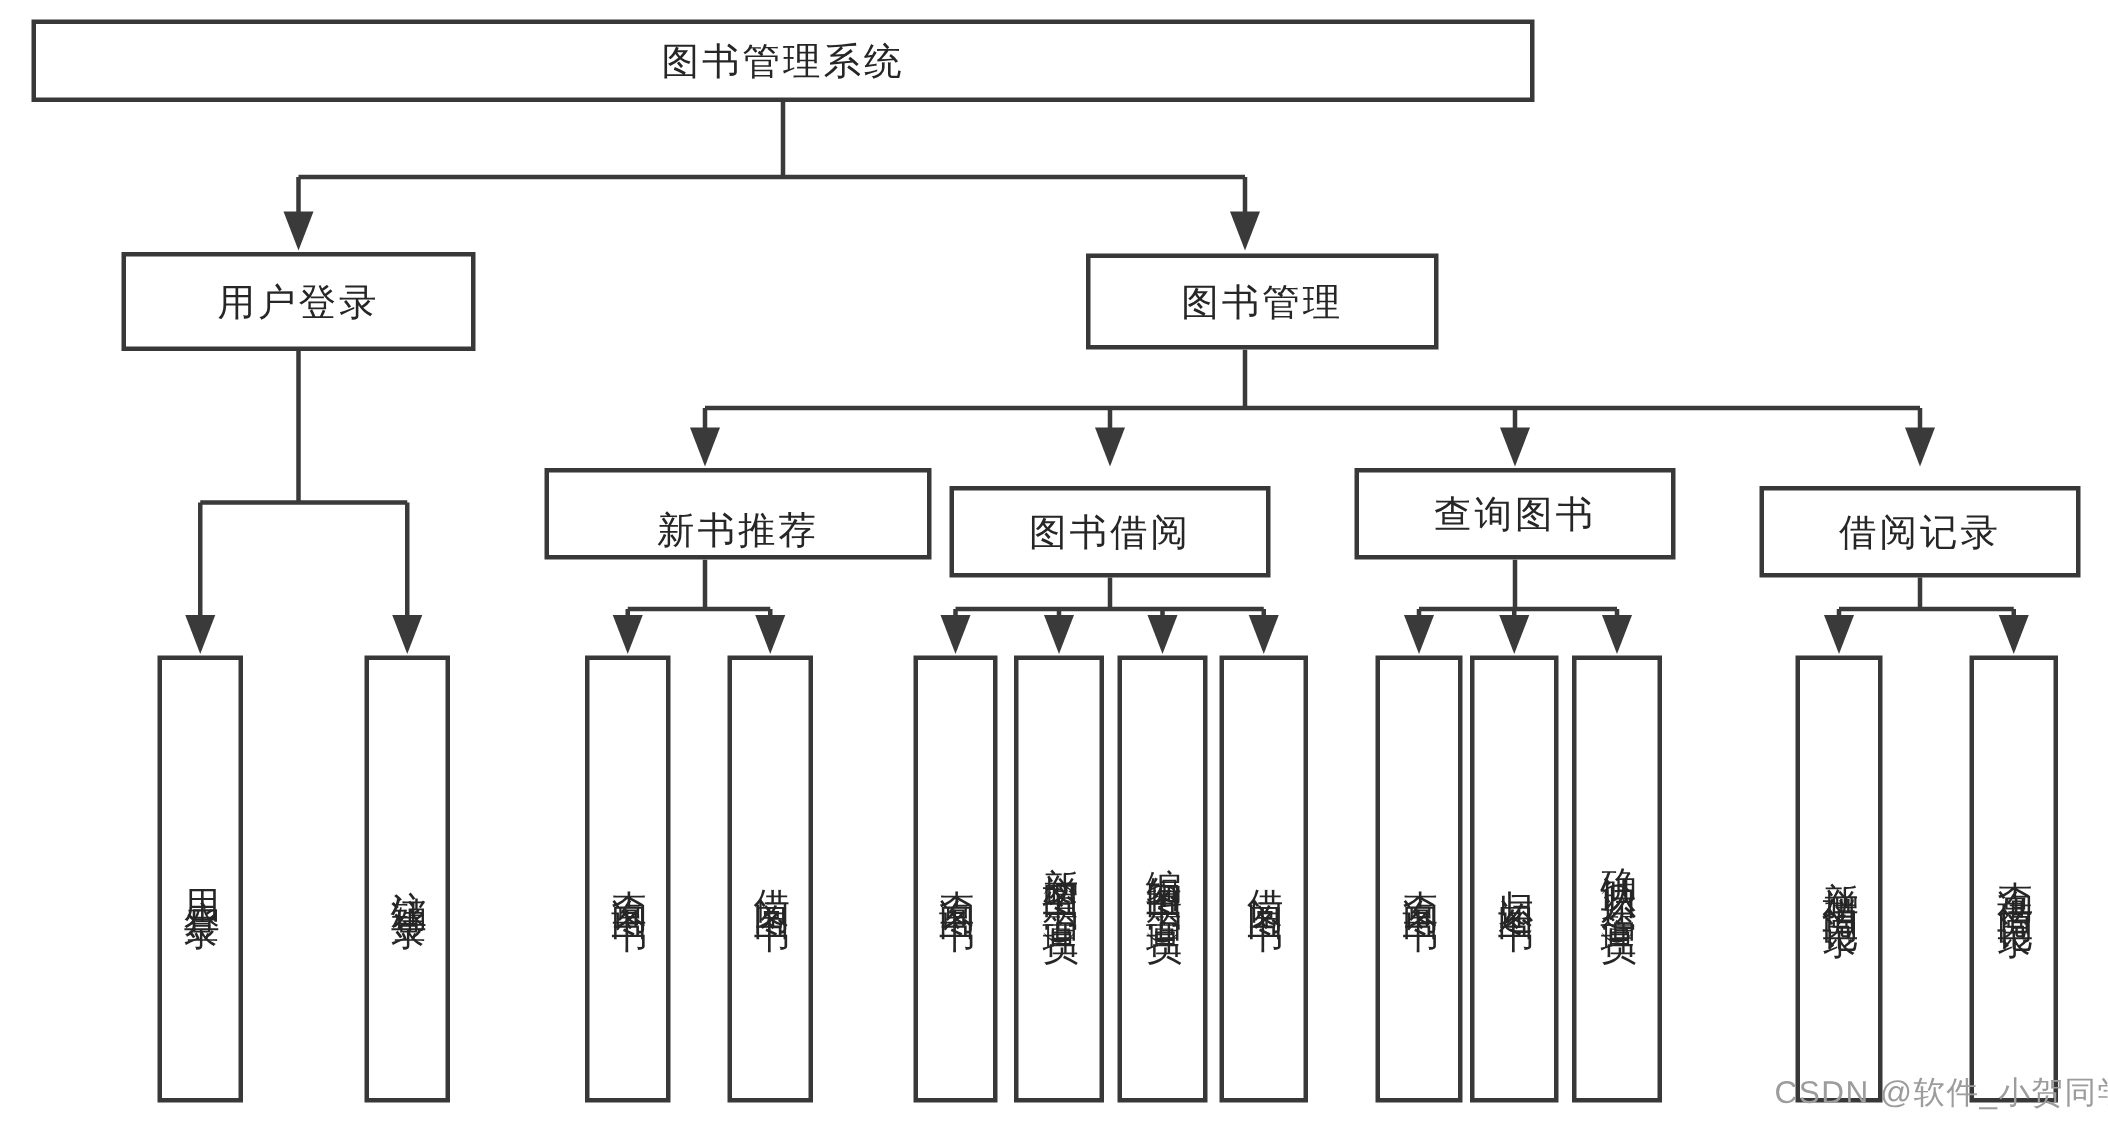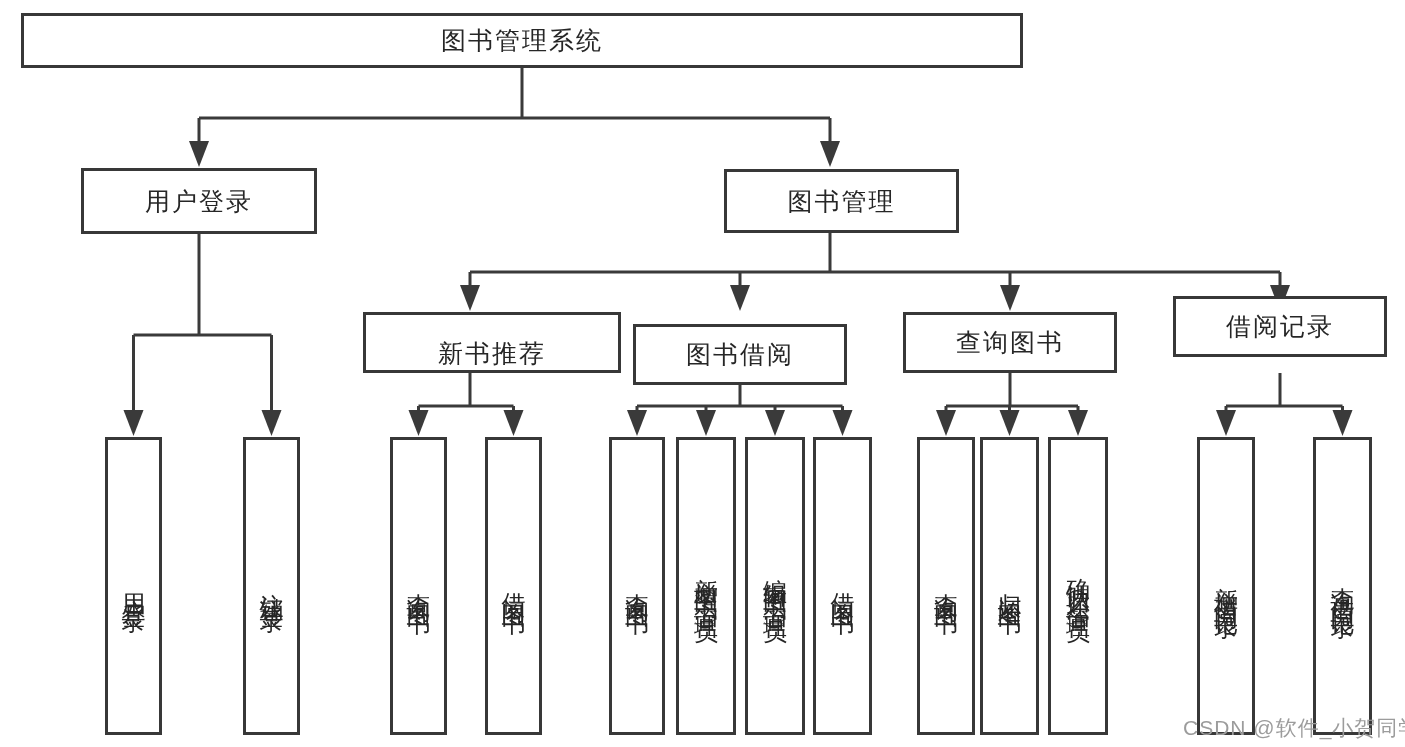--- a/index.html
+++ b/index.html
@@ -115,21 +115,21 @@
 
   <div class="node" style="left:363px; top:312px; width:258px; height:61px;align-items:flex-end;">
     <span class="h-label">新书推荐</span>
   </div>
   <div class="node" style="left:633px; top:312px; width:214px; height:61px;margin-top:12px;">
     <span class="h-label">图书借阅</span>
   </div>
   <div class="node" style="left:903px; top:312px; width:214px; height:61px;">
     <span class="h-label">查询图书</span>
   </div>
-  <div class="node" style="left:1173px; top:296px; width:214px; height:61px;">
+  <div class="node" style="left:1173px; top:324px; width:214px; height:61px;">
     <span class="h-label">借阅记录</span>
   </div>
 
   <div class="node leaf" style="left:105px; top:437px; width:57px; height:298px;">用户登录</div>
   <div class="node leaf" style="left:243px; top:437px; width:57px; height:298px;">注销登录</div>
 
   <div class="node leaf" style="left:390px; top:437px; width:57px; height:298px;">查询图书</div>
   <div class="node leaf" style="left:485px; top:437px; width:57px; height:298px;">借阅图书</div>
 
   <div class="node leaf" style="left:609px; top:437px; width:56px; height:298px;">查询图书</div>

